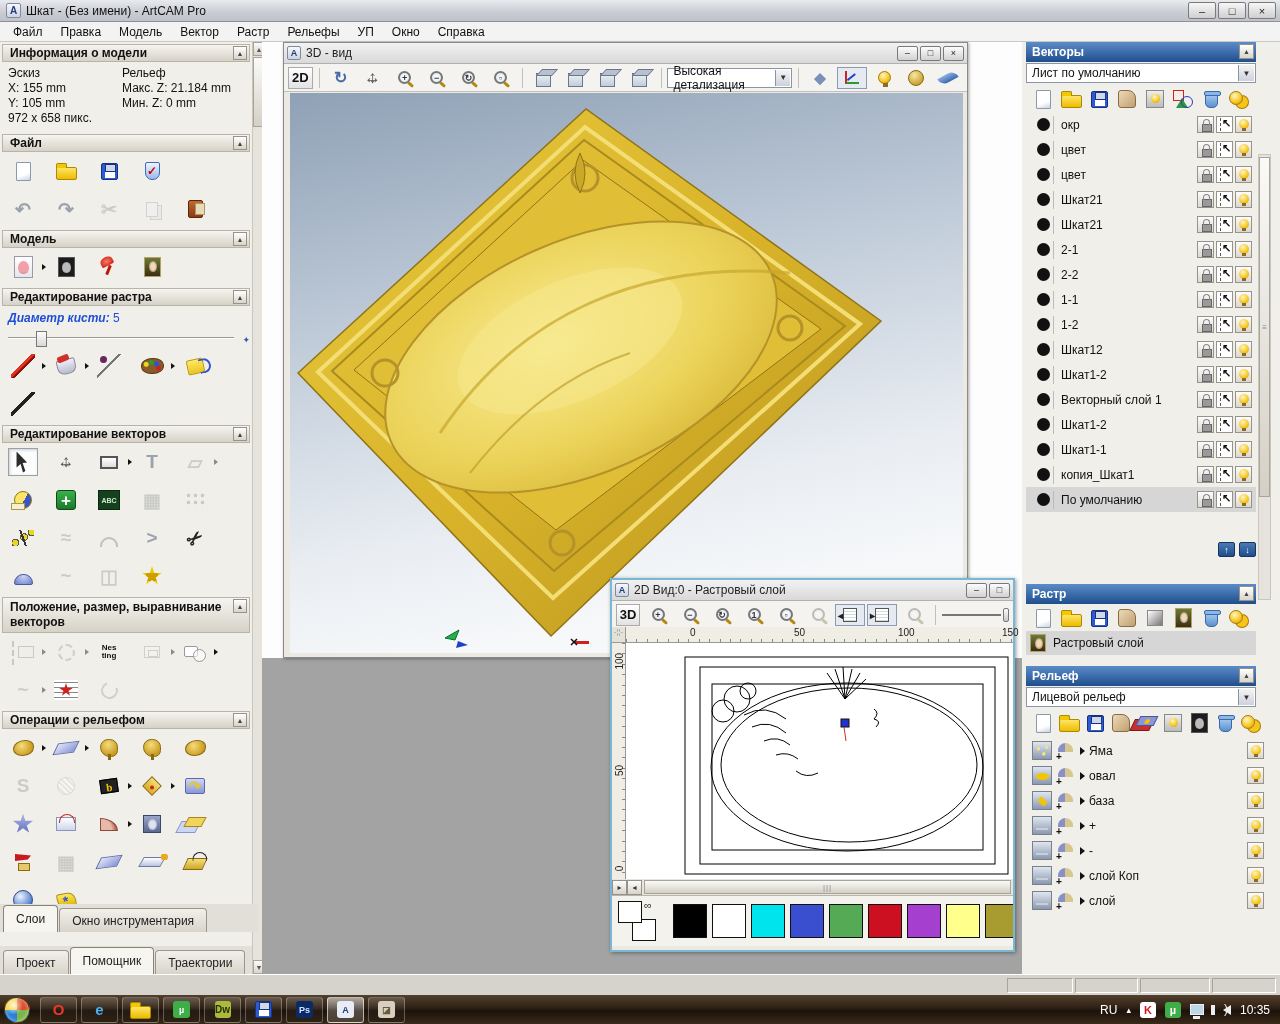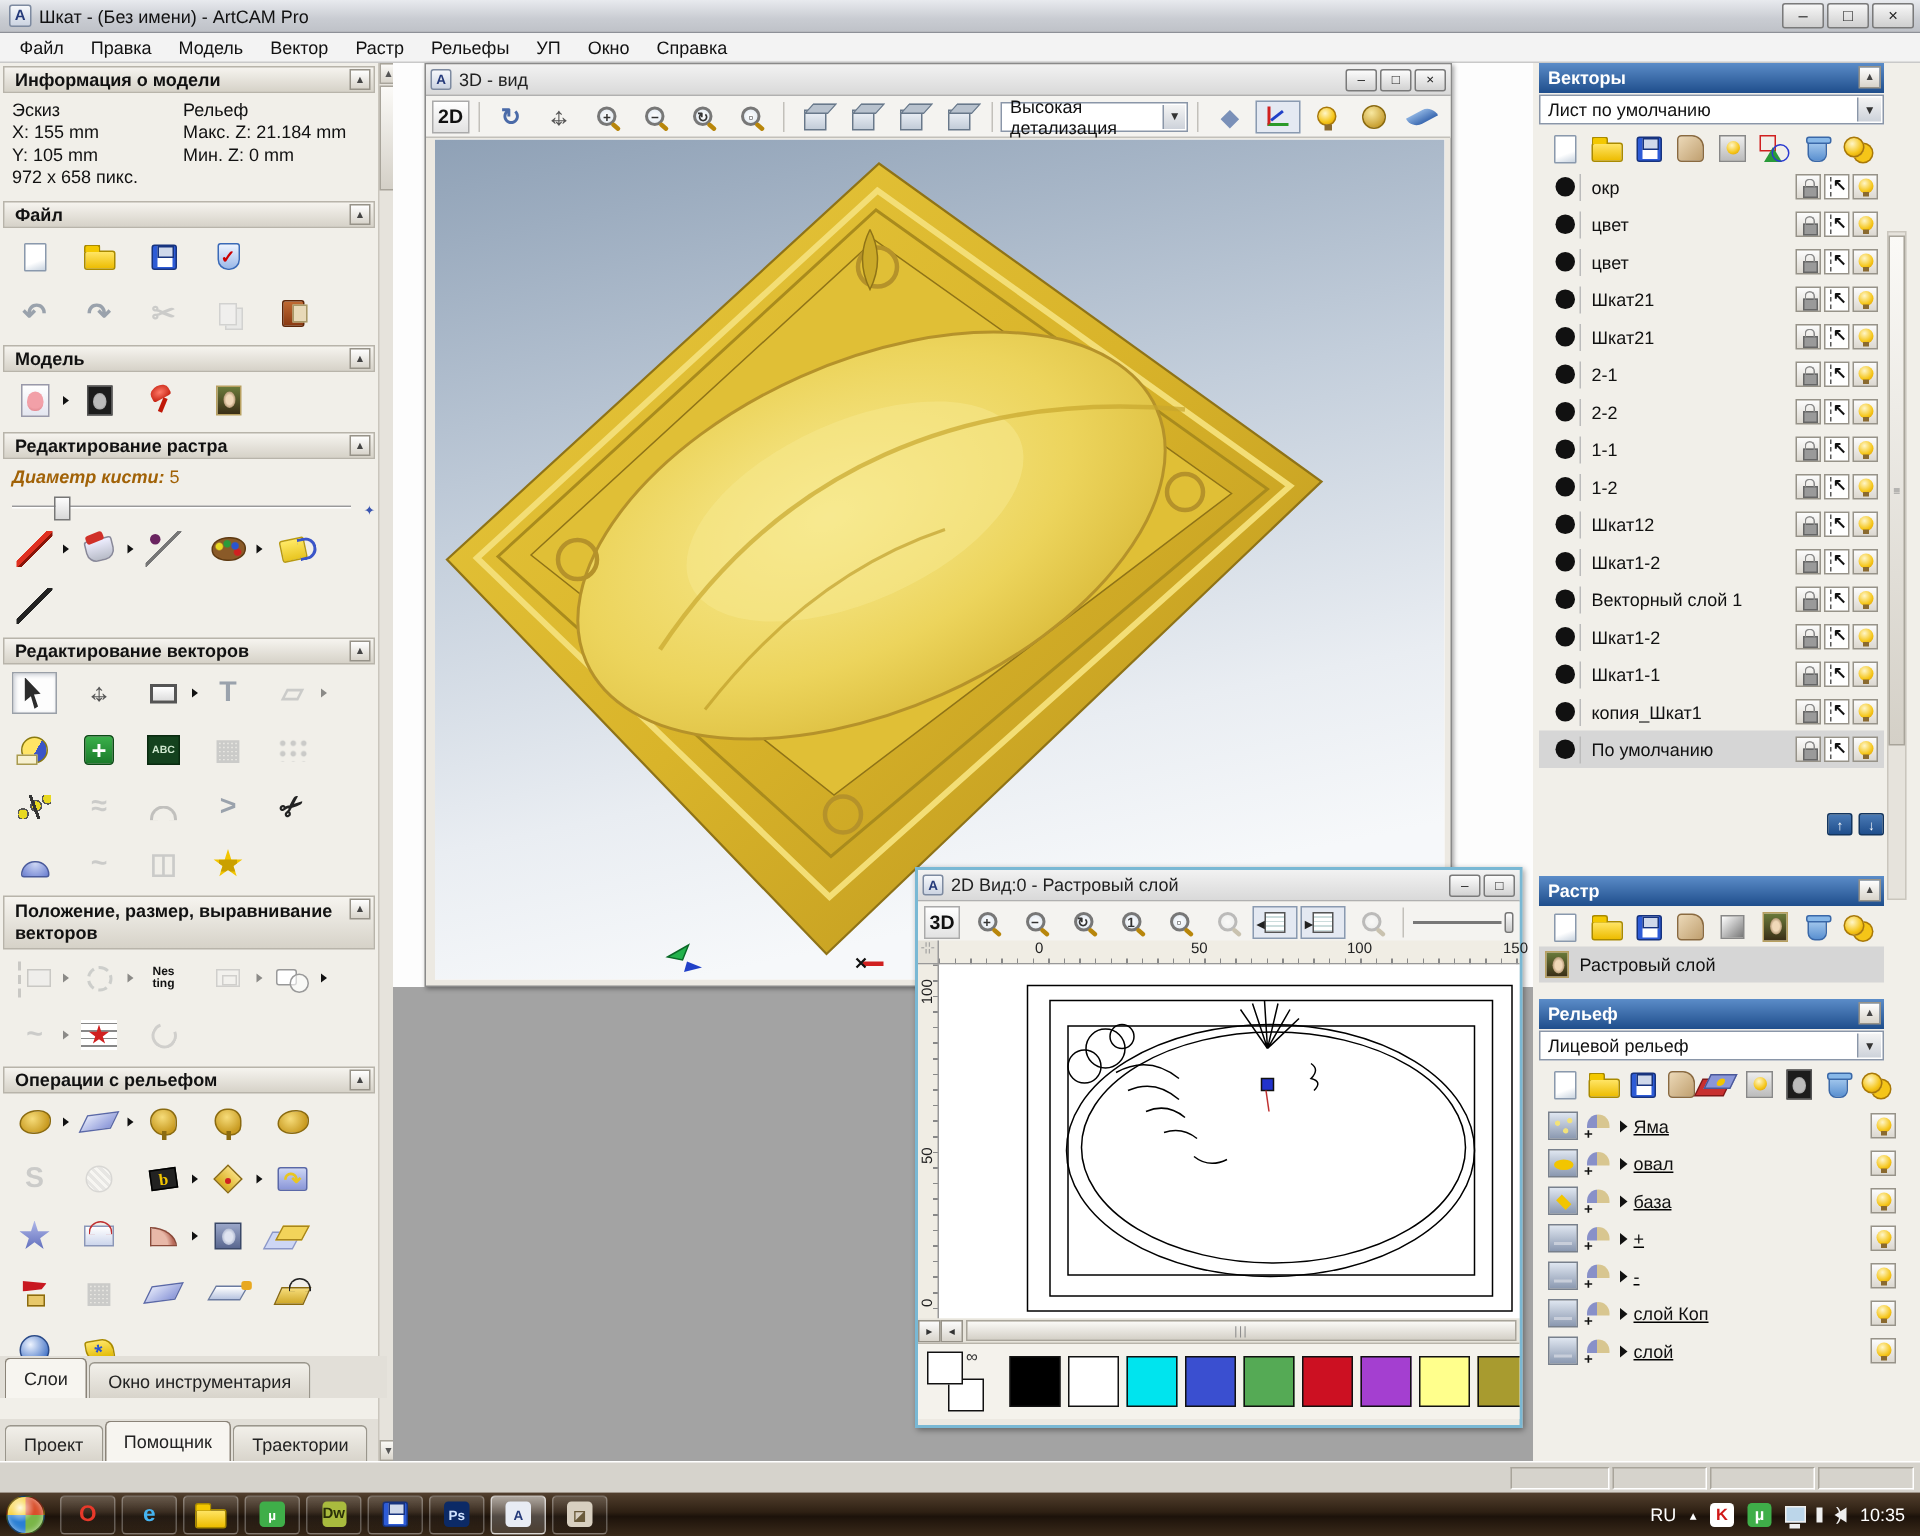--- a/index.html
+++ b/index.html
@@ -161,21 +161,21 @@
   .s-axes::after{content:"";position:absolute;left:1px;bottom:1px;width:10px;height:2px;background:#2040c8;transform:rotate(-38deg);transform-origin:left bottom;}
   .s-ballgold{width:16px;height:16px;border-radius:50%;background:radial-gradient(circle at 38% 30%,#f8e8a0,#b8860b);border:1px solid #8a6a10;}
   .s-feather{width:20px;height:8px;background:linear-gradient(#8ab0e0,#3a68b0);border-radius:0 8px 0 8px;transform:rotate(-28deg);}
   .s-rot{font-size:16px;color:#4a6aa8;}
   .s-snapA{width:14px;height:14px;border:1px solid #555;background:repeating-linear-gradient(#fff 0 2px,#cdd 2px 3px);}
   .s-snapA::after{content:"◂";position:absolute;left:-6px;top:1px;font-size:10px;color:#222;}
   .s-snapB{width:14px;height:14px;border:1px solid #555;background:repeating-linear-gradient(#fff 0 2px,#cdd 2px 3px);}
   .s-snapB::after{content:"▸";position:absolute;left:-6px;top:1px;font-size:10px;color:#222;}
 
   
-  #brushrow{padding:5px 8px 0 8px;color:#a16207;}
+  #brushrow{padding:5px 8px 0 8px;color:#1d4ed8;}
   #brushrow .lbl{font-style:italic;font-weight:bold;}
   #slider{position:relative;margin:6px 8px 2px 8px;height:14px;}
   #slider .track{position:absolute;left:0;right:10px;top:6px;height:2px;background:#fff;border-top:1px solid #999;}
   #slider .handle{position:absolute;left:28px;top:0;width:11px;height:16px;background:linear-gradient(#fdfdfd,#d8d8d8);border:1px solid #777;}
   #slider .dot{position:absolute;right:-6px;top:4px;color:#3a55b0;font-size:9px;}
 
   
   #lefttabs{position:absolute;left:0;top:946px;width:252px;height:28px;background:#e2dfd8;display:flex;align-items:flex-end;padding-left:3px;gap:1px;}
   .ltab{height:24px;padding:0 12px;display:flex;align-items:center;background:linear-gradient(#f2f0ea,#d8d4cb);
     border:1px solid #9a968c;border-bottom:none;border-radius:4px 4px 0 0;color:#222;}
@@ -1073,21 +1073,21 @@
       <div class="tool">
         <div class="sh s-beardark"></div>
       </div>
       <div class="tool">
         <div class="sh s-trash"></div>
       </div>
       <div class="tool">
         <div class="sh s-bulb2"></div>
       </div>
     </div>
-  <div id="rlist" style="position:absolute;left:4px;top:696px;width:242px;text-decoration:underline;">
+  <div id="rlist" style="position:absolute;left:4px;top:696px;width:242px;">
       <div class="rrow">
         <div class="rthumb spots"></div>
         <div class="combi"></div>
         <div class="rarr"></div>
         <span class="nm">Яма</span>
         <div class="mini m-bulb"></div>
       </div>
       <div class="rrow">
         <div class="rthumb oval"></div>
         <div class="combi"></div>

